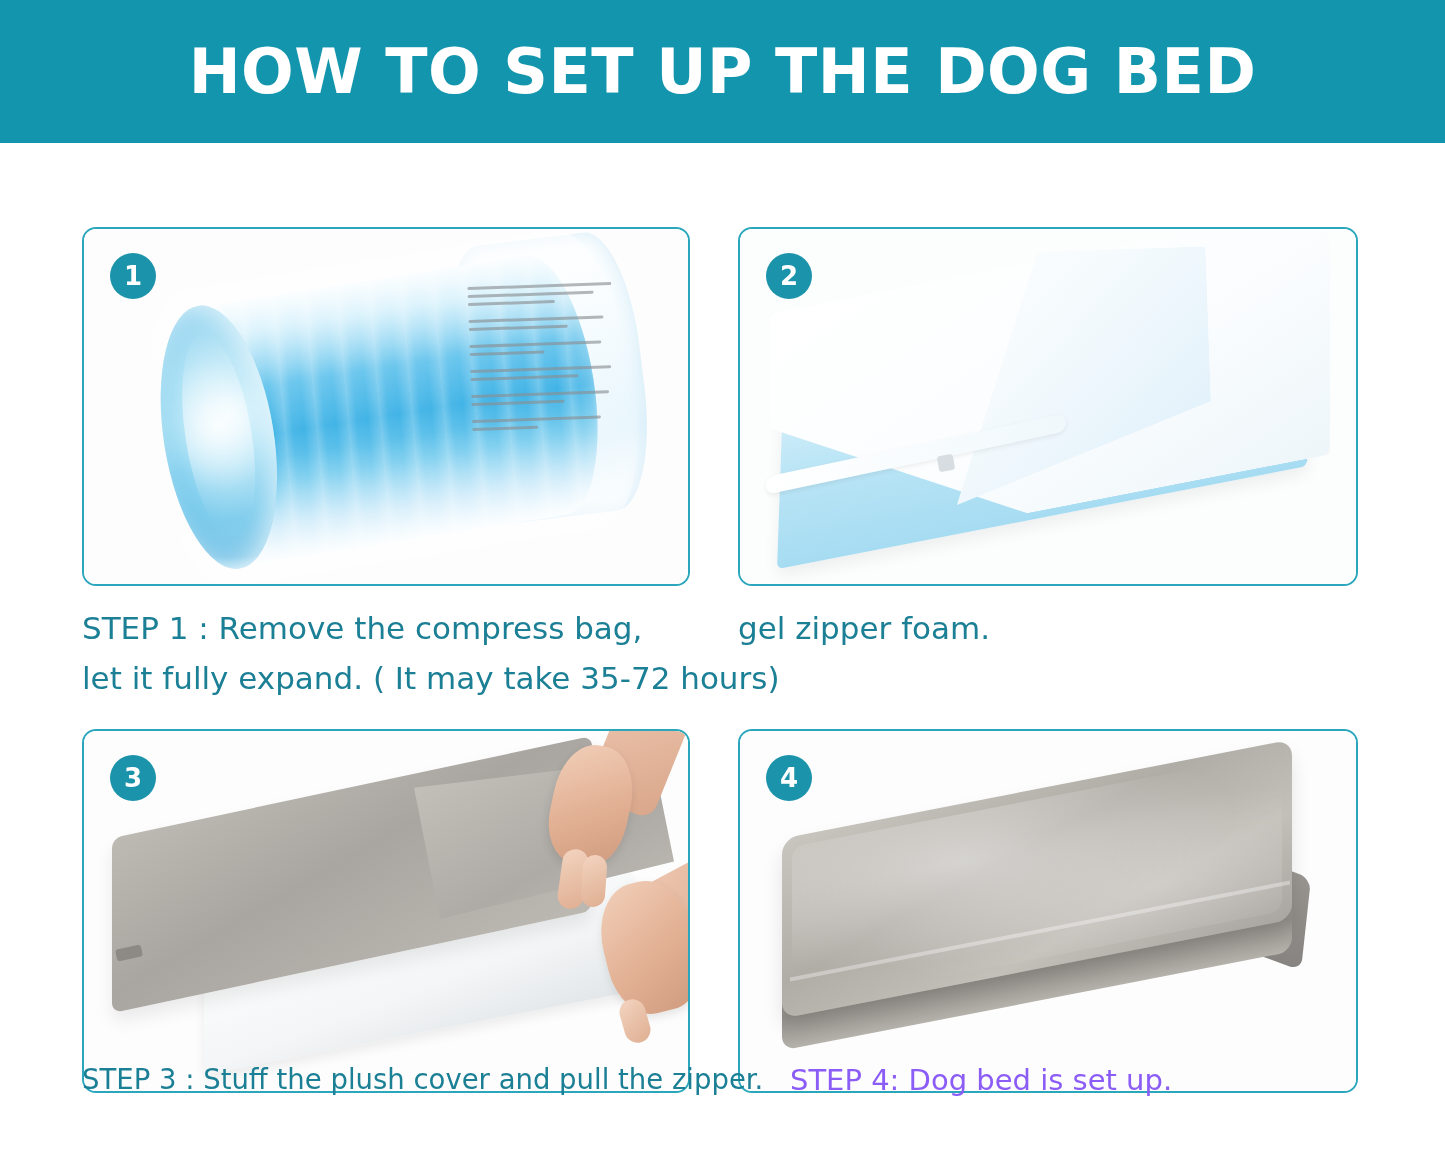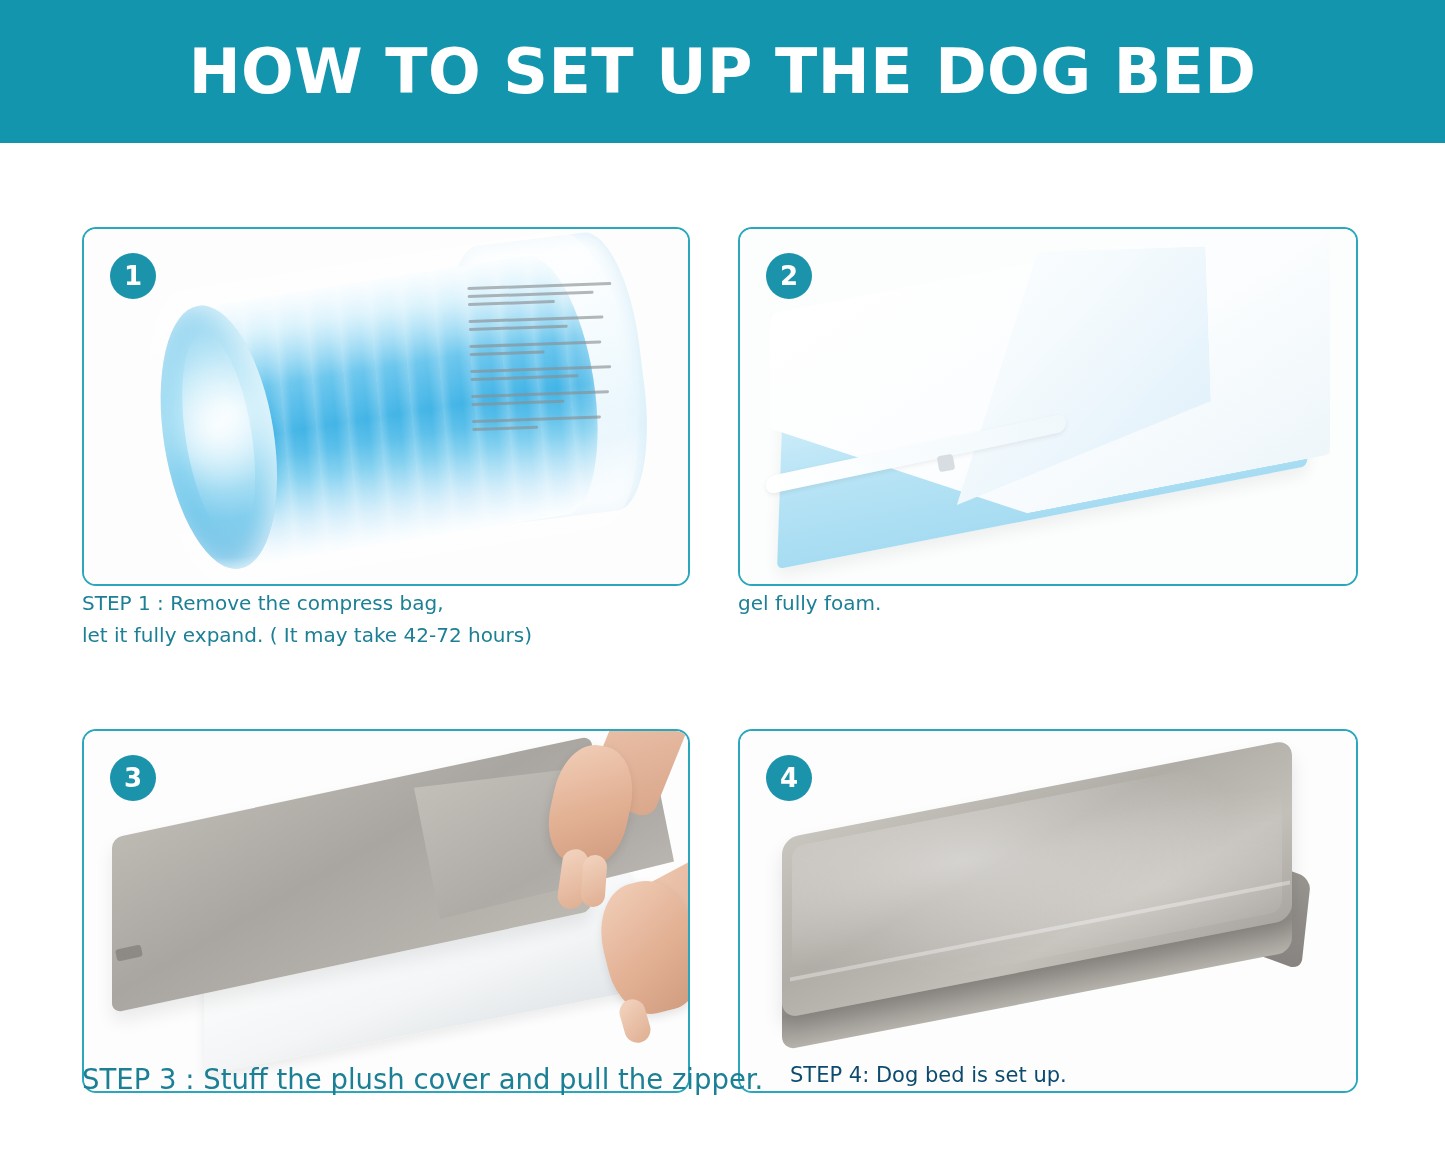--- a/index.html
+++ b/index.html
@@ -75,23 +75,23 @@
     font-weight: bold;
     display: flex;
     align-items: center;
     justify-content: center;
     z-index: 20;
     font-family: "DejaVu Sans", sans-serif;
   }
 
   .caption {
     color: #1b7f95;
-    font-size: 20px;
+    font-size: 31px;
     line-height: 1.62;
-    margin-top: 1px;
+    margin-top: 17px;
     font-family: "DejaVu Sans", sans-serif;
     font-weight: 500;
   }
   .caption .line { display: block; white-space: nowrap; }
 
   
   .bottom-captions {
     position: absolute;
     left: 0;
     top: 920px;
@@ -105,22 +105,22 @@
     color: #1b7f95;
     font-size: 27.5px;
     font-weight: 500;
     white-space: nowrap;
     font-family: "DejaVu Sans", sans-serif;
   }
   .bottom-captions .c4 {
     position: absolute;
     left: 790px;
     top: 0;
-    color: #0c4a6e;
-    font-size: 21px;
+    color: #8b5cf6;
+    font-size: 29px;
     font-weight: 500;
     white-space: nowrap;
     font-family: "DejaVu Sans", sans-serif;
   }
 
   
   .art { position: absolute; inset: 0; }
   .art-1-bg { position:absolute; inset:0; background:#fdfdfd; }
   .roll-wrap {
     position: absolute;
@@ -406,39 +406,39 @@
             <div class="label-gap"></div>
             <div class="label-line" style="width:86%"></div>
             <div class="label-line" style="width:44%"></div>
           </div>
         </div>
       </div>
       <div class="badge">1</div>
     </div>
     <div class="caption">
       <span class="line">STEP 1 : Remove the compress bag,</span>
-      <span class="line">let it fully expand. ( It may take 42-72 hours)</span>
+      <span class="line">let it fully expand. ( It may take 35-72 hours)</span>
     </div>
   </div>
 
   <div class="step-block s2">
     <div class="photo-frame">
       <div class="art art-2">
         <div class="art-2-bg"></div>
         <div class="foam-gel-side"></div>
         <div class="foam-gel"></div>
         <div class="liner-white"></div>
         <div class="liner-flap"></div>
         <div class="liner-edge"></div>
         <div class="zipper-2"></div>
       </div>
       <div class="badge">2</div>
     </div>
     <div class="caption">
-      <span class="line">gel fully foam.</span>
+      <span class="line">gel zipper foam.</span>
     </div>
   </div>
 
   <div class="step-block s3">
     <div class="photo-frame">
       <div class="art art-3">
         <div class="art-3-bg"></div>
         <div class="s3-dark"></div>
         <div class="s3-white"></div>
         <div class="s3-greyside"></div>

